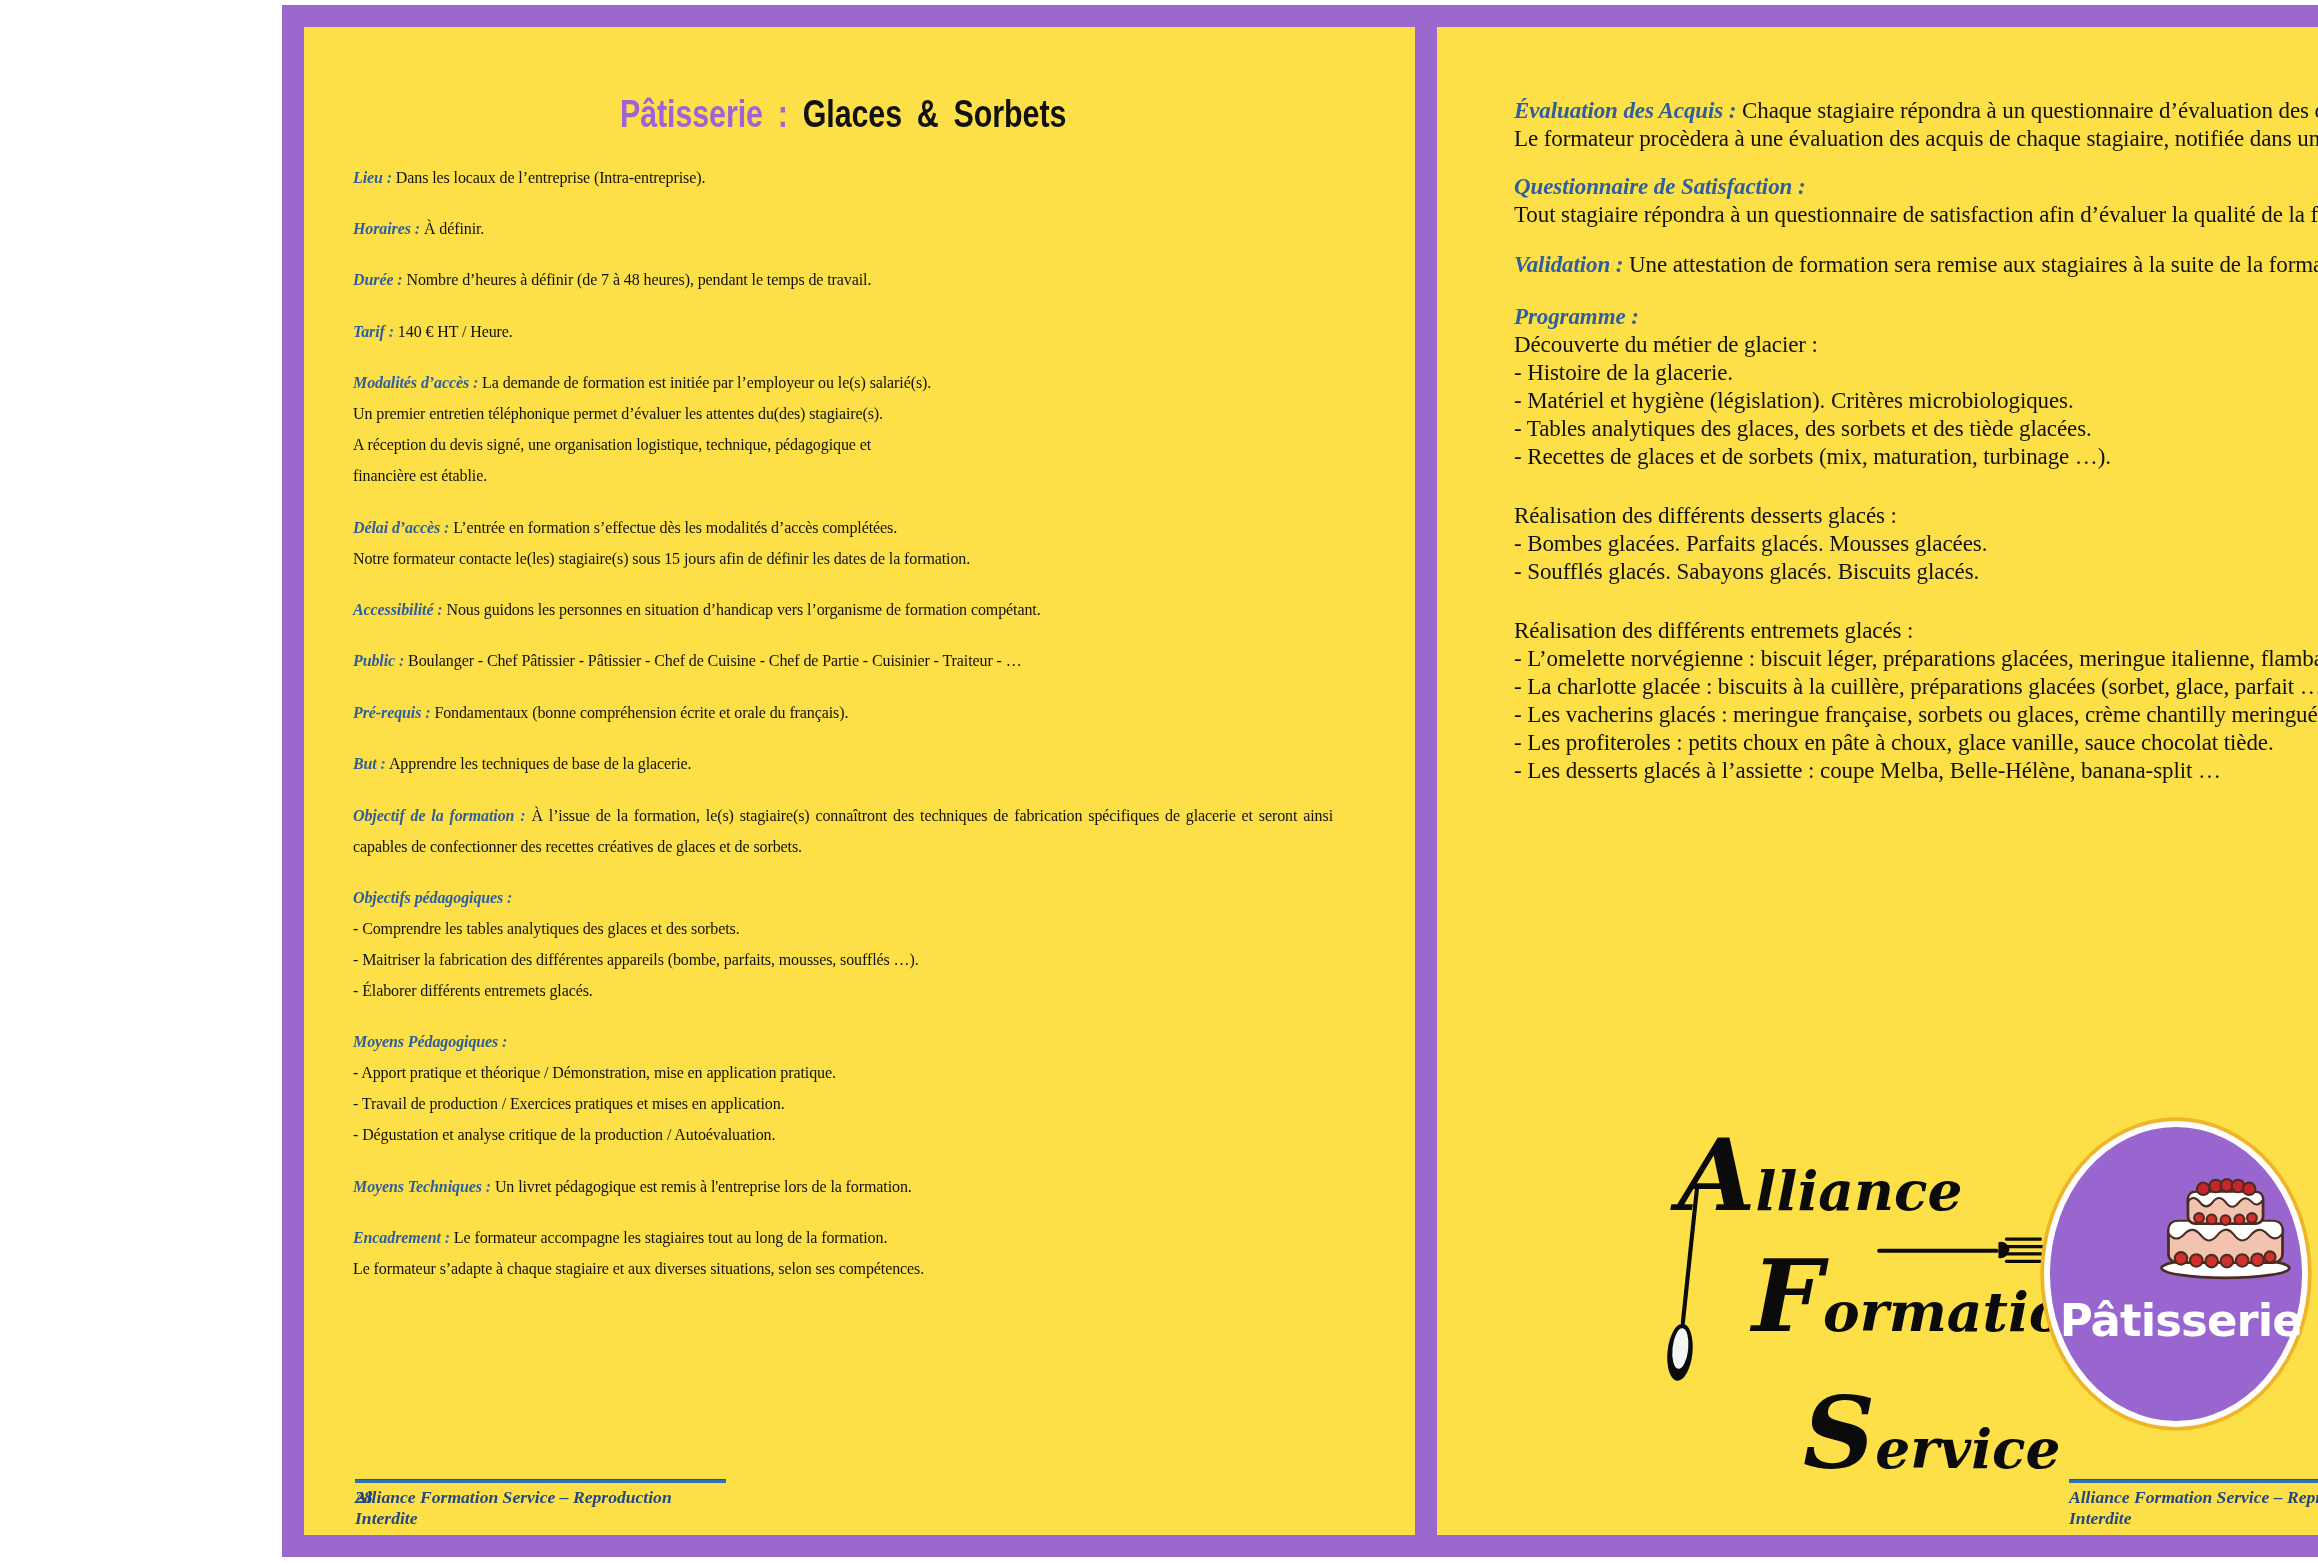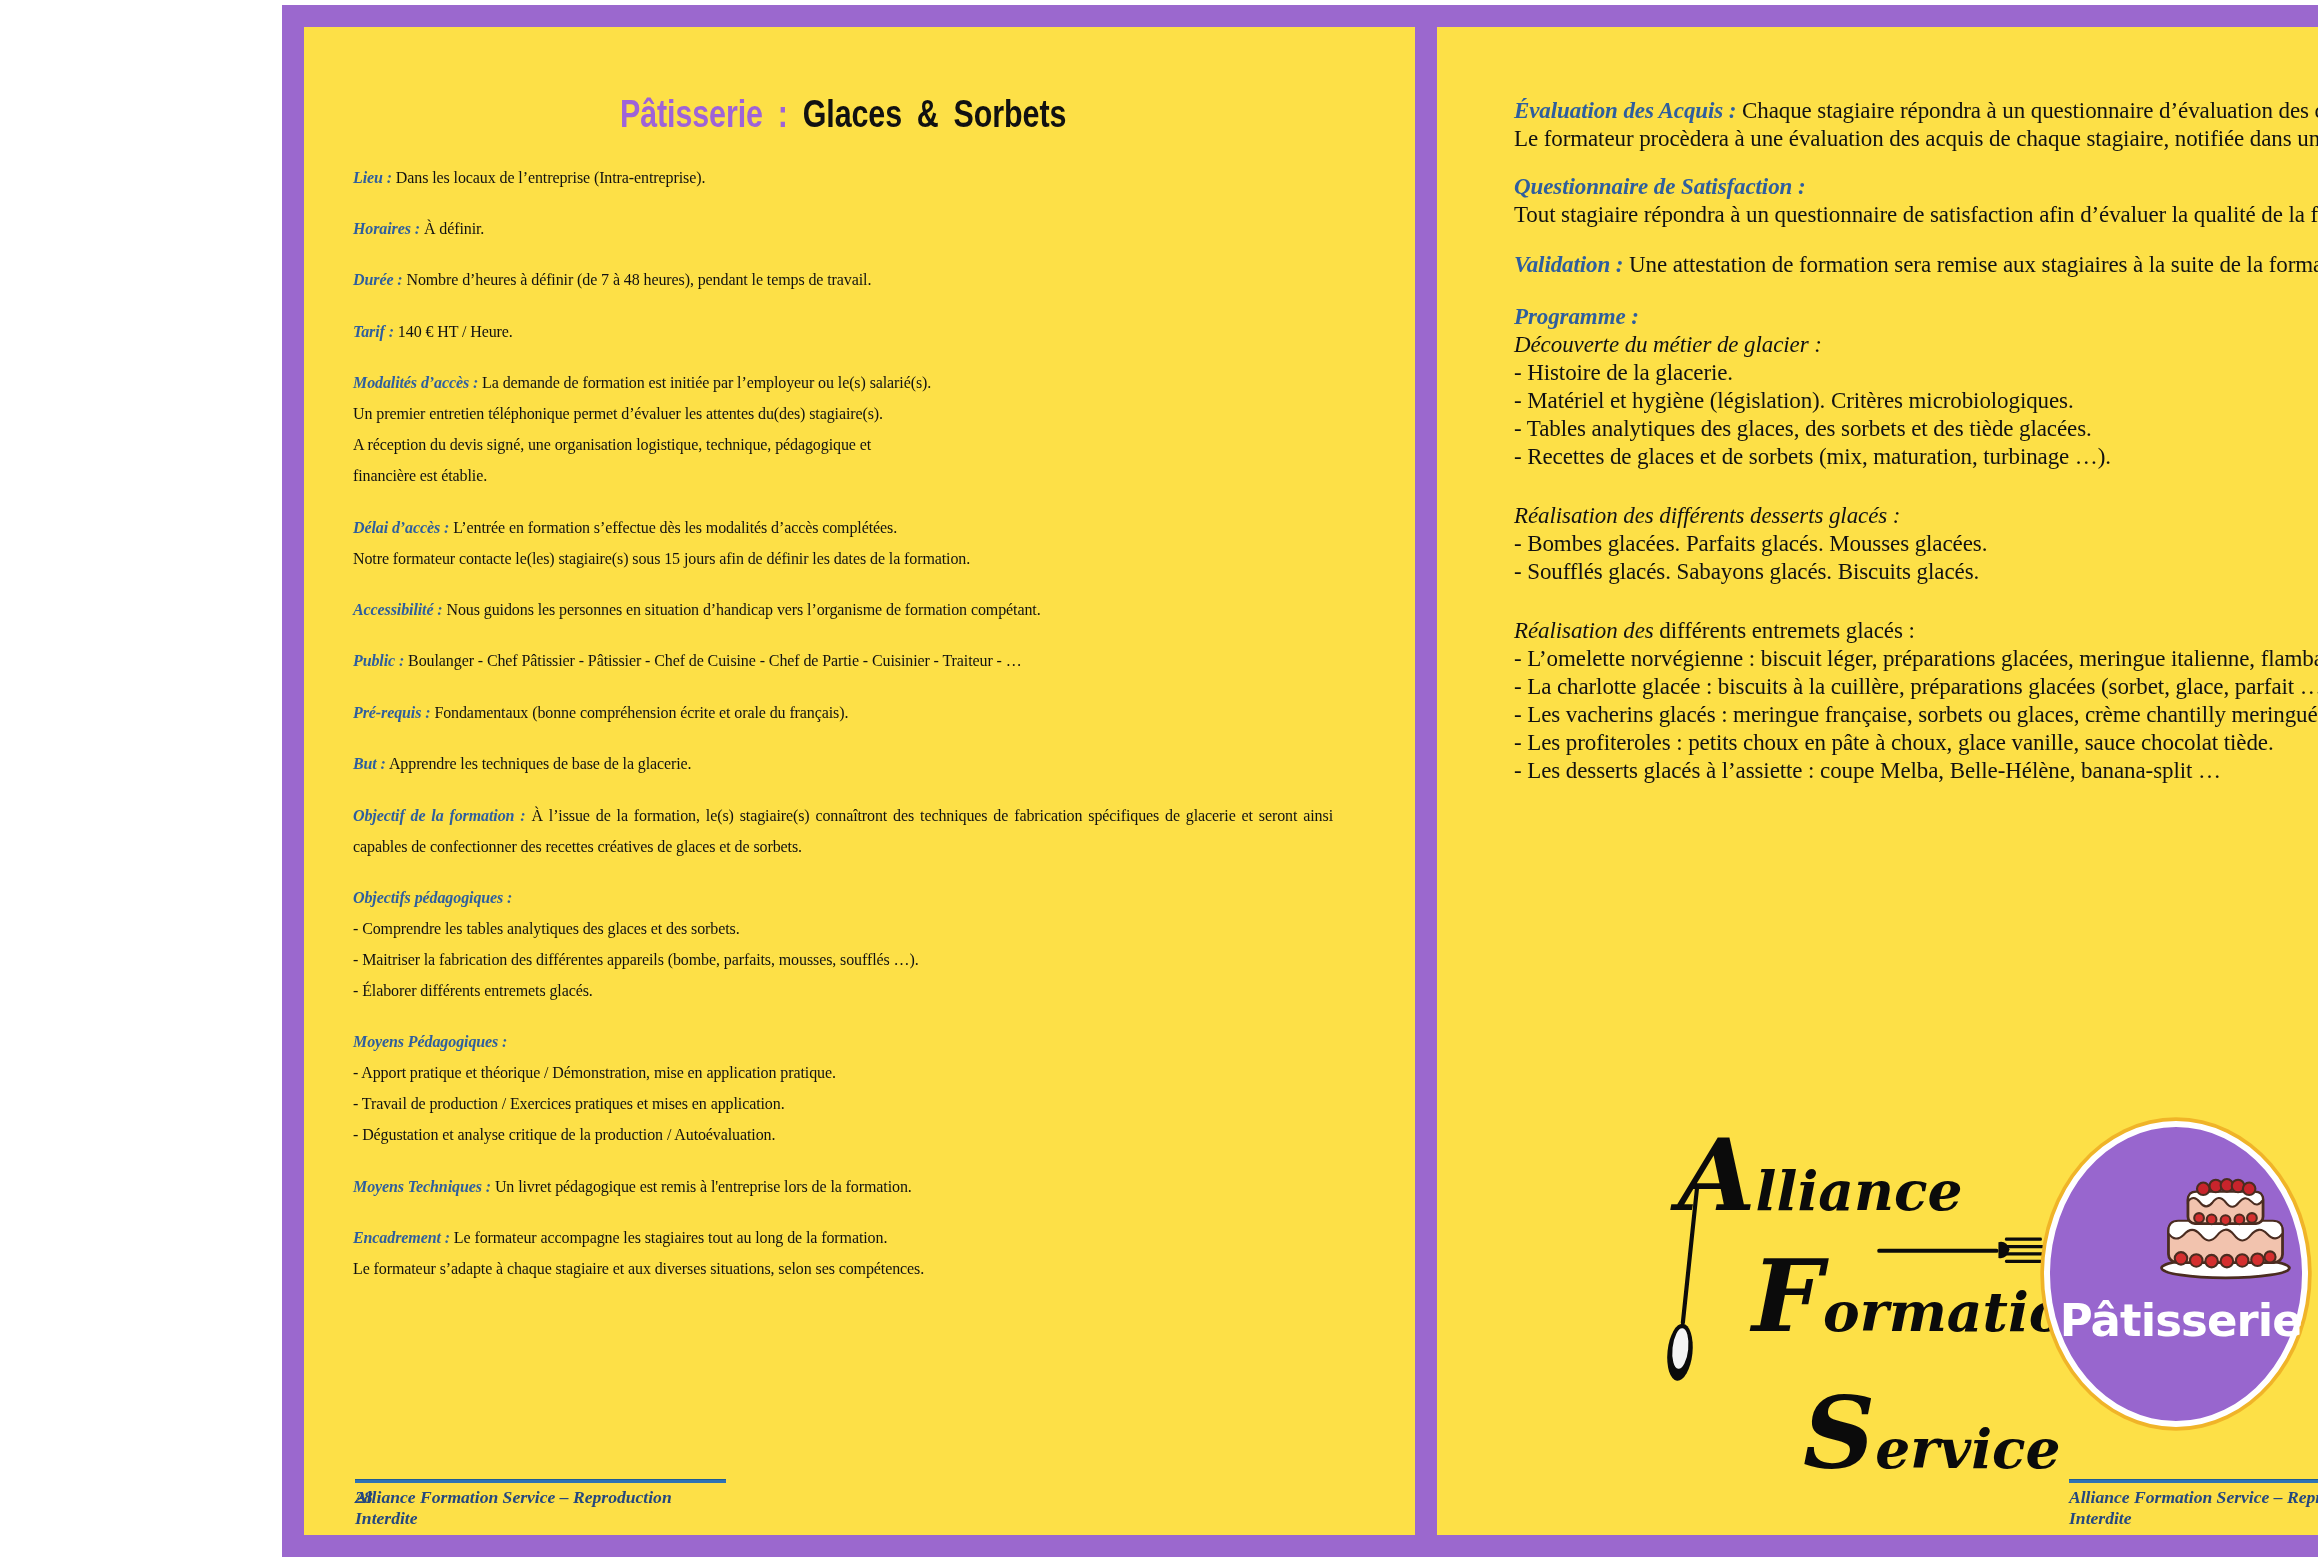--- a/index.html
+++ b/index.html
@@ -18,21 +18,21 @@
   .title-scale{display:inline-block;transform:scaleX(0.78);transform-origin:center;word-spacing:8.3px;}
   .title-purple{color:#9E63D8;}
   .title-black{color:#111;}
 
   .content-left .para{font-size:16px;line-height:31px;}
   .content-right .para{font-size:23px;line-height:28px;}
   .block{margin-bottom:20.4px;}
   .para{margin:0;}
   .para.justify{text-align:justify;}
   .label{color:#2E5E9E;font-weight:bold;font-style:italic;}
-  .it{font-style:italic;margin-top:45px;}
+  .it{margin-top:45px;}
 
   .footer{position:absolute;width:371px;}
   .footer-line{height:3.2px;background:#2E74B5;border-top:0.9px solid #1E5B96;}
   .footer-row{position:relative;margin-top:4.6px;text-align:left;
               font-style:italic;font-weight:bold;color:#24477F;font-size:17.6px;line-height:20.4px;}
   .footer-num{position:absolute;top:0;}
   .footer-left{top:1452px;left:51px;}
   .footer-left .footer-num{left:0;}
   .footer-right{top:1452px;left:632px;}
 

